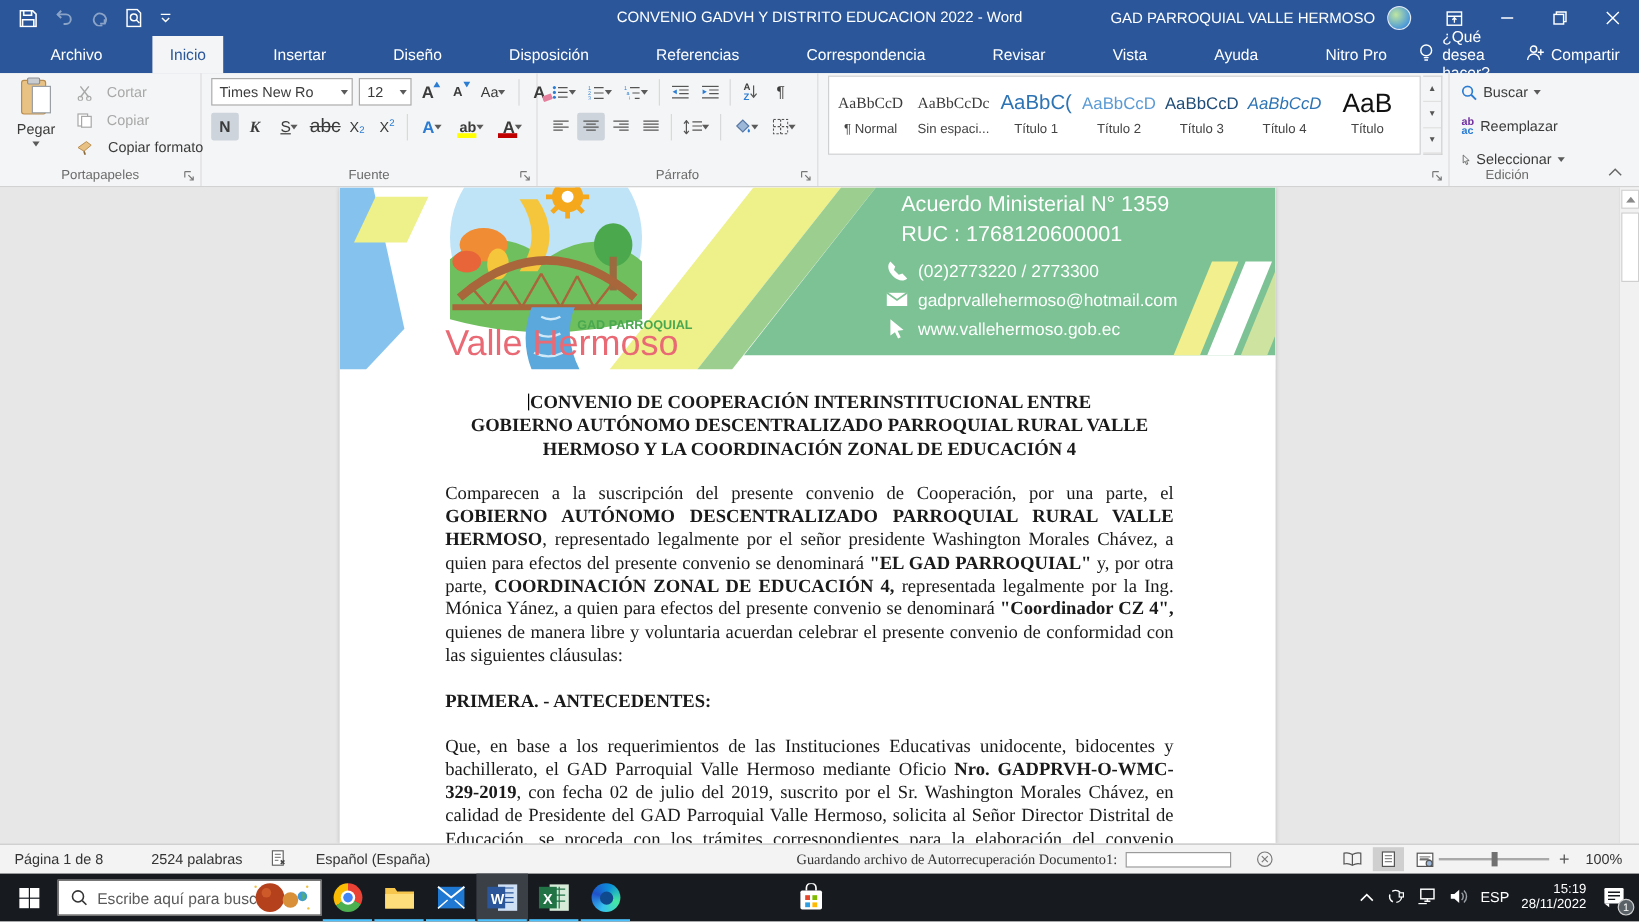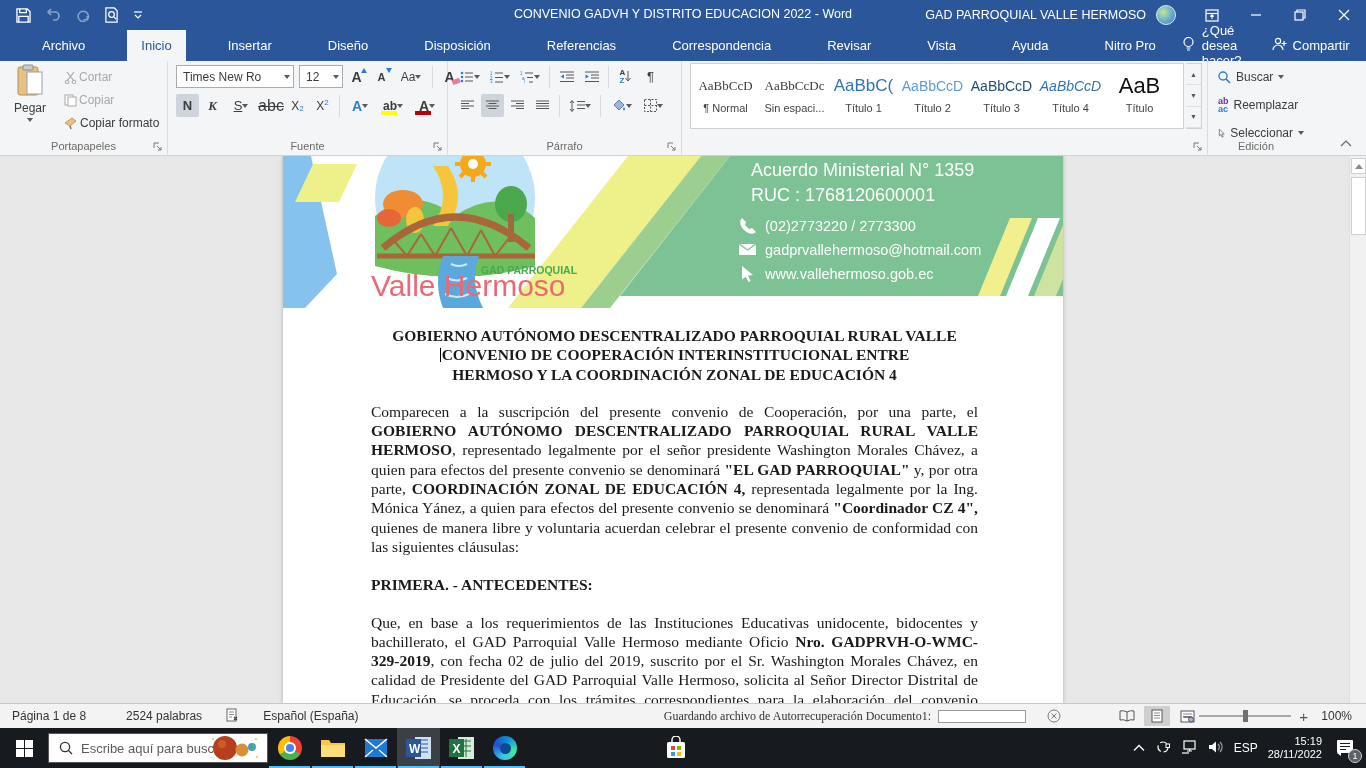--- a/index.html
+++ b/index.html
@@ -28,21 +28,21 @@
   
   .ribbon { position:absolute; left:0; top:61px; width:1366px; height:95px; background:#f4f5f6; border-bottom:1px solid #d2d2d2; font-size:12px; color:#3b3b3b; }
   .rgroup { position:absolute; top:0; height:94px; border-right:1px solid #dcdddf; }
   .glabel { position:absolute; bottom:3px; left:0; right:0; text-align:center; font-size:11px; color:#6b6b6b; }
   .launcher { position:absolute; bottom:3px; right:4px; width:10px; height:10px; }
   .launcher svg { display:block; }
   .bigbtn { position:absolute; left:4px; top:3px; width:52px; height:72px; display:flex; flex-direction:column; align-items:center; justify-content:flex-start; }
   .bigbtn .lbl { margin-top:3px; }
   .caret { display:inline-block; width:0; height:0; border-left:3.5px solid transparent; border-right:3.5px solid transparent; border-top:4px solid #5a5a5a; vertical-align:middle; }
   .row { position:absolute; display:flex; align-items:center; gap:2px; }
-  .smbtn { height:24px; display:flex; align-items:center; gap:2px; padding:0 4px; border-radius:2px; white-space:nowrap; }
+  .smbtn { height:24px; display:flex; align-items:center; gap:12px; padding:0 4px; border-radius:2px; white-space:nowrap; }
   .smbtn.gray { color:#a8a8a8; }
   .ibtn { width:23px; height:23px; display:flex; align-items:center; justify-content:center; border-radius:2px; position:relative; }
   .ibtn.on { background:#cdd4db; }
   .vsep { width:1px; height:22px; background:#d8d9da; margin:0 3px; }
   .combo { background:#fff; border:1px solid #ababab; height:23px; display:flex; align-items:center; padding:0 3px 0 6px; gap:4px; }
   .fontletter { font-weight:bold; font-size:14px; }
   .colorbar { position:absolute; left:4px; right:4px; bottom:2px; height:4px; }
 
   
   .stylesbox { position:absolute; left:8px; top:2px; width:494px; height:66px; background:#fff; border:1px solid #cfd0d1; display:flex; }
@@ -560,22 +560,22 @@
         </g>
       <text x="482" y="99" font-size="14.5" fill="#ffffff">gadprvallehermoso@hotmail.com</text>
       <g>
           <polygon points="459,110 470,119 465,119.7 467.6,125 465.4,126 462.8,120.8 459,123.6" fill="#ffffff"></polygon>
         </g>
       <text x="482" y="123" font-size="14.5" fill="#ffffff">www.vallehermoso.gob.ec</text>
     </svg>
 
     <div class="docbody" style="top:152px;">
       <div class="doctitle">
+        <div><span class="txtcaret"></span><span>CONVENIO DE COOPERACIÓN INTERINSTITUCIONAL ENTRE</span></div>
         <div>GOBIERNO AUTÓNOMO DESCENTRALIZADO PARROQUIAL RURAL VALLE</div>
-        <div><span class="txtcaret"></span><span>CONVENIO DE COOPERACIÓN INTERINSTITUCIONAL ENTRE</span></div>
         <div>HERMOSO Y LA COORDINACIÓN ZONAL DE EDUCACIÓN 4</div>
       </div>
       <p class="para"><span>Comparecen a la suscripción del presente convenio de Cooperación, por una parte, el </span><span style="font-weight: bold;">GOBIERNO AUTÓNOMO DESCENTRALIZADO PARROQUIAL RURAL VALLE HERMOSO</span><span>, representado legalmente por el señor presidente Washington Morales Chávez, a quien para efectos del presente convenio se denominará </span><span style="font-weight: bold;">"EL GAD PARROQUIAL"</span><span> y, por otra parte, </span><span style="font-weight: bold;">COORDINACIÓN ZONAL DE EDUCACIÓN 4,</span><span> representada legalmente por la Ing. Mónica Yánez, a quien para efectos del presente convenio se denominará </span><span style="font-weight: bold;">"Coordinador CZ 4",</span><span> quienes de manera libre y voluntaria acuerdan celebrar el presente convenio de conformidad con las siguientes cláusulas:</span></p>
       <p class="h-bold">PRIMERA. - ANTECEDENTES:</p>
       <p class="para"><span>Que, en base a los requerimientos de las Instituciones Educativas unidocente, bidocentes y bachillerato, el GAD Parroquial Valle Hermoso mediante Oficio </span><span style="font-weight: bold;">Nro. GADPRVH-O-WMC-329-2019</span><span>, con fecha 02 de julio del 2019, suscrito por el Sr. Washington Morales Chávez, en calidad de Presidente del GAD Parroquial Valle Hermoso, solicita al Señor Director Distrital de Educación, se proceda con los trámites correspondientes para la elaboración del convenio acordado entre el </span></p>
     </div>
   </div>
 
   <div class="vscroll">
     <div class="vsc-up">

